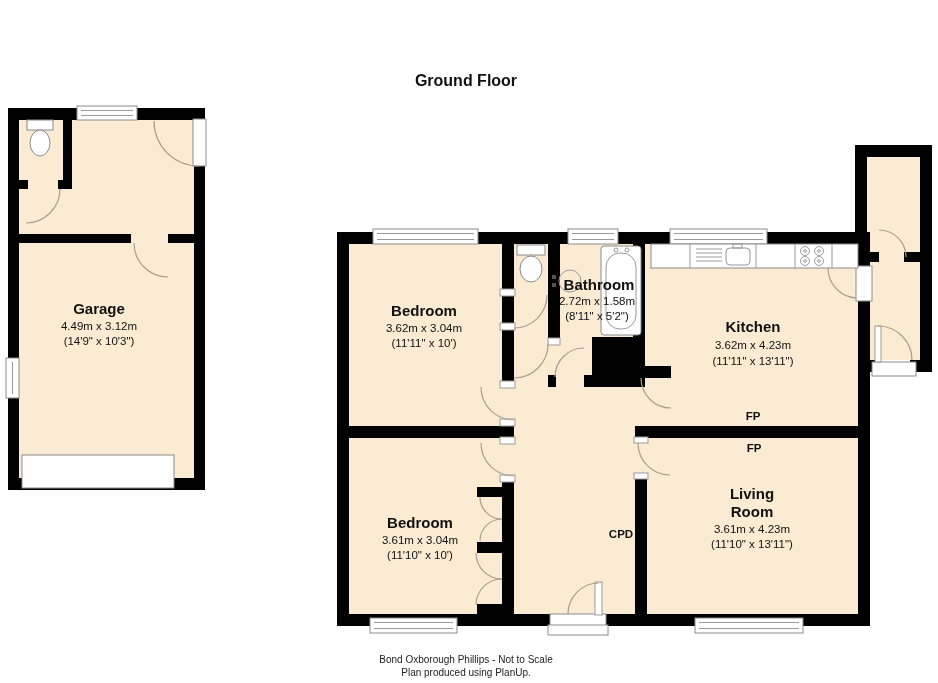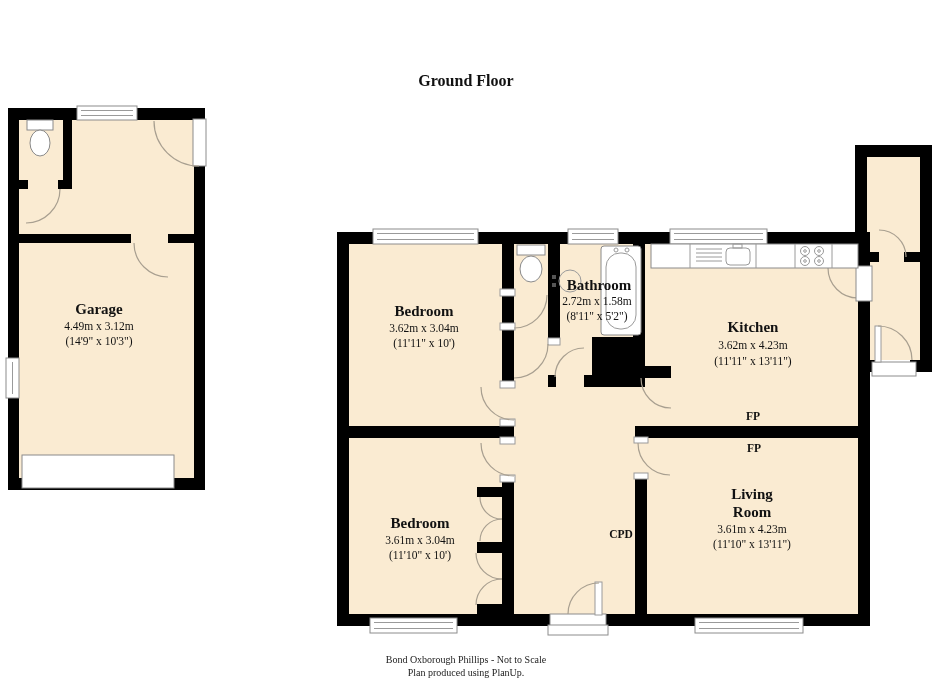--- a/index.html
+++ b/index.html
@@ -1,17 +1,17 @@
 <!DOCTYPE html>
 <html><head>
 <meta charset="utf-8">
 <style>
   html,body{margin:0;padding:0;background:#ffffff;}
   #stage{position:relative;width:938px;height:683px;background:#ffffff;overflow:hidden;
-         font-family:Liberation Serif, serif;}
+         font-family:Liberation Sans, sans-serif;}
   svg{position:absolute;left:0;top:0;}
   .floor{fill:#faebd2;}
   .wall{fill:#000000;}
   .white{fill:#ffffff;stroke:#8c8c8c;stroke-width:1;}
   .jamb{fill:#ffffff;stroke:#9a9a9a;stroke-width:1;}
   .arc{fill:none;stroke:#a89f90;stroke-width:1.2;}
   .fix{fill:#ffffff;stroke:#8a8a8a;stroke-width:1;}
   .fixline{stroke:#9a9a9a;stroke-width:1;fill:none;}
   .roomname{font-size:15px;font-weight:bold;fill:#111111;text-anchor:middle;}
   .roomdim{font-size:11.5px;fill:#111111;text-anchor:middle;}

